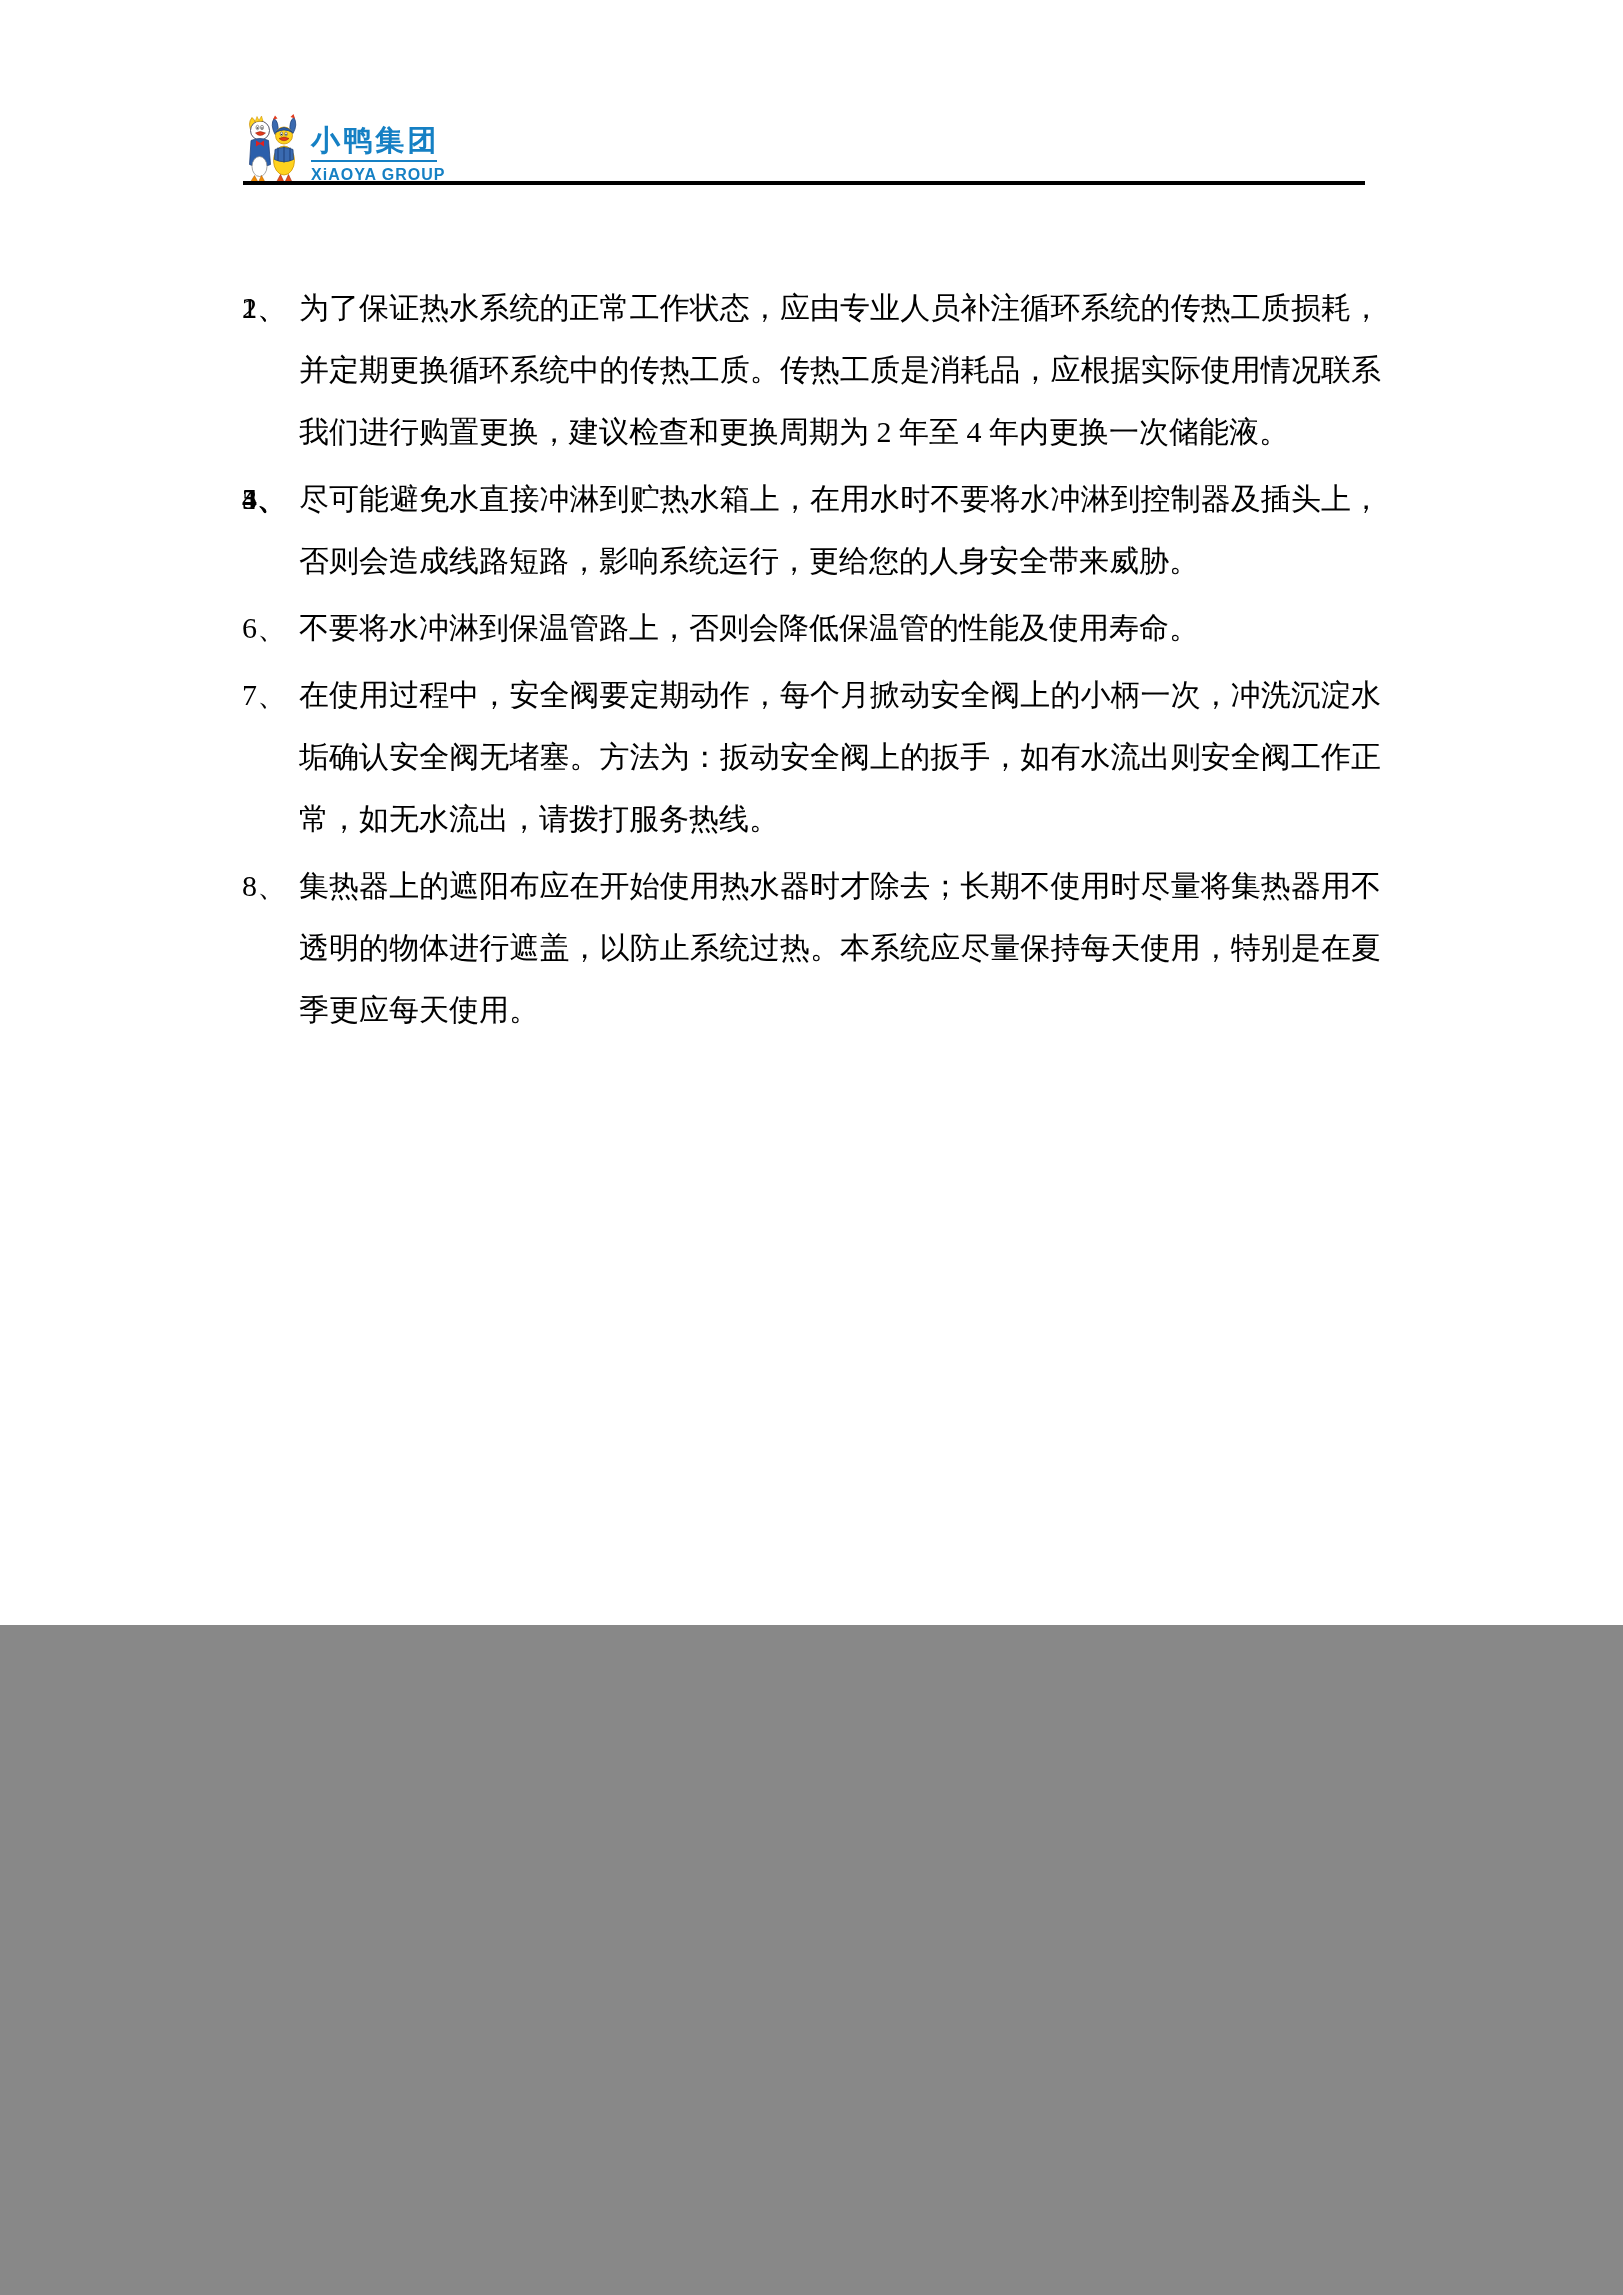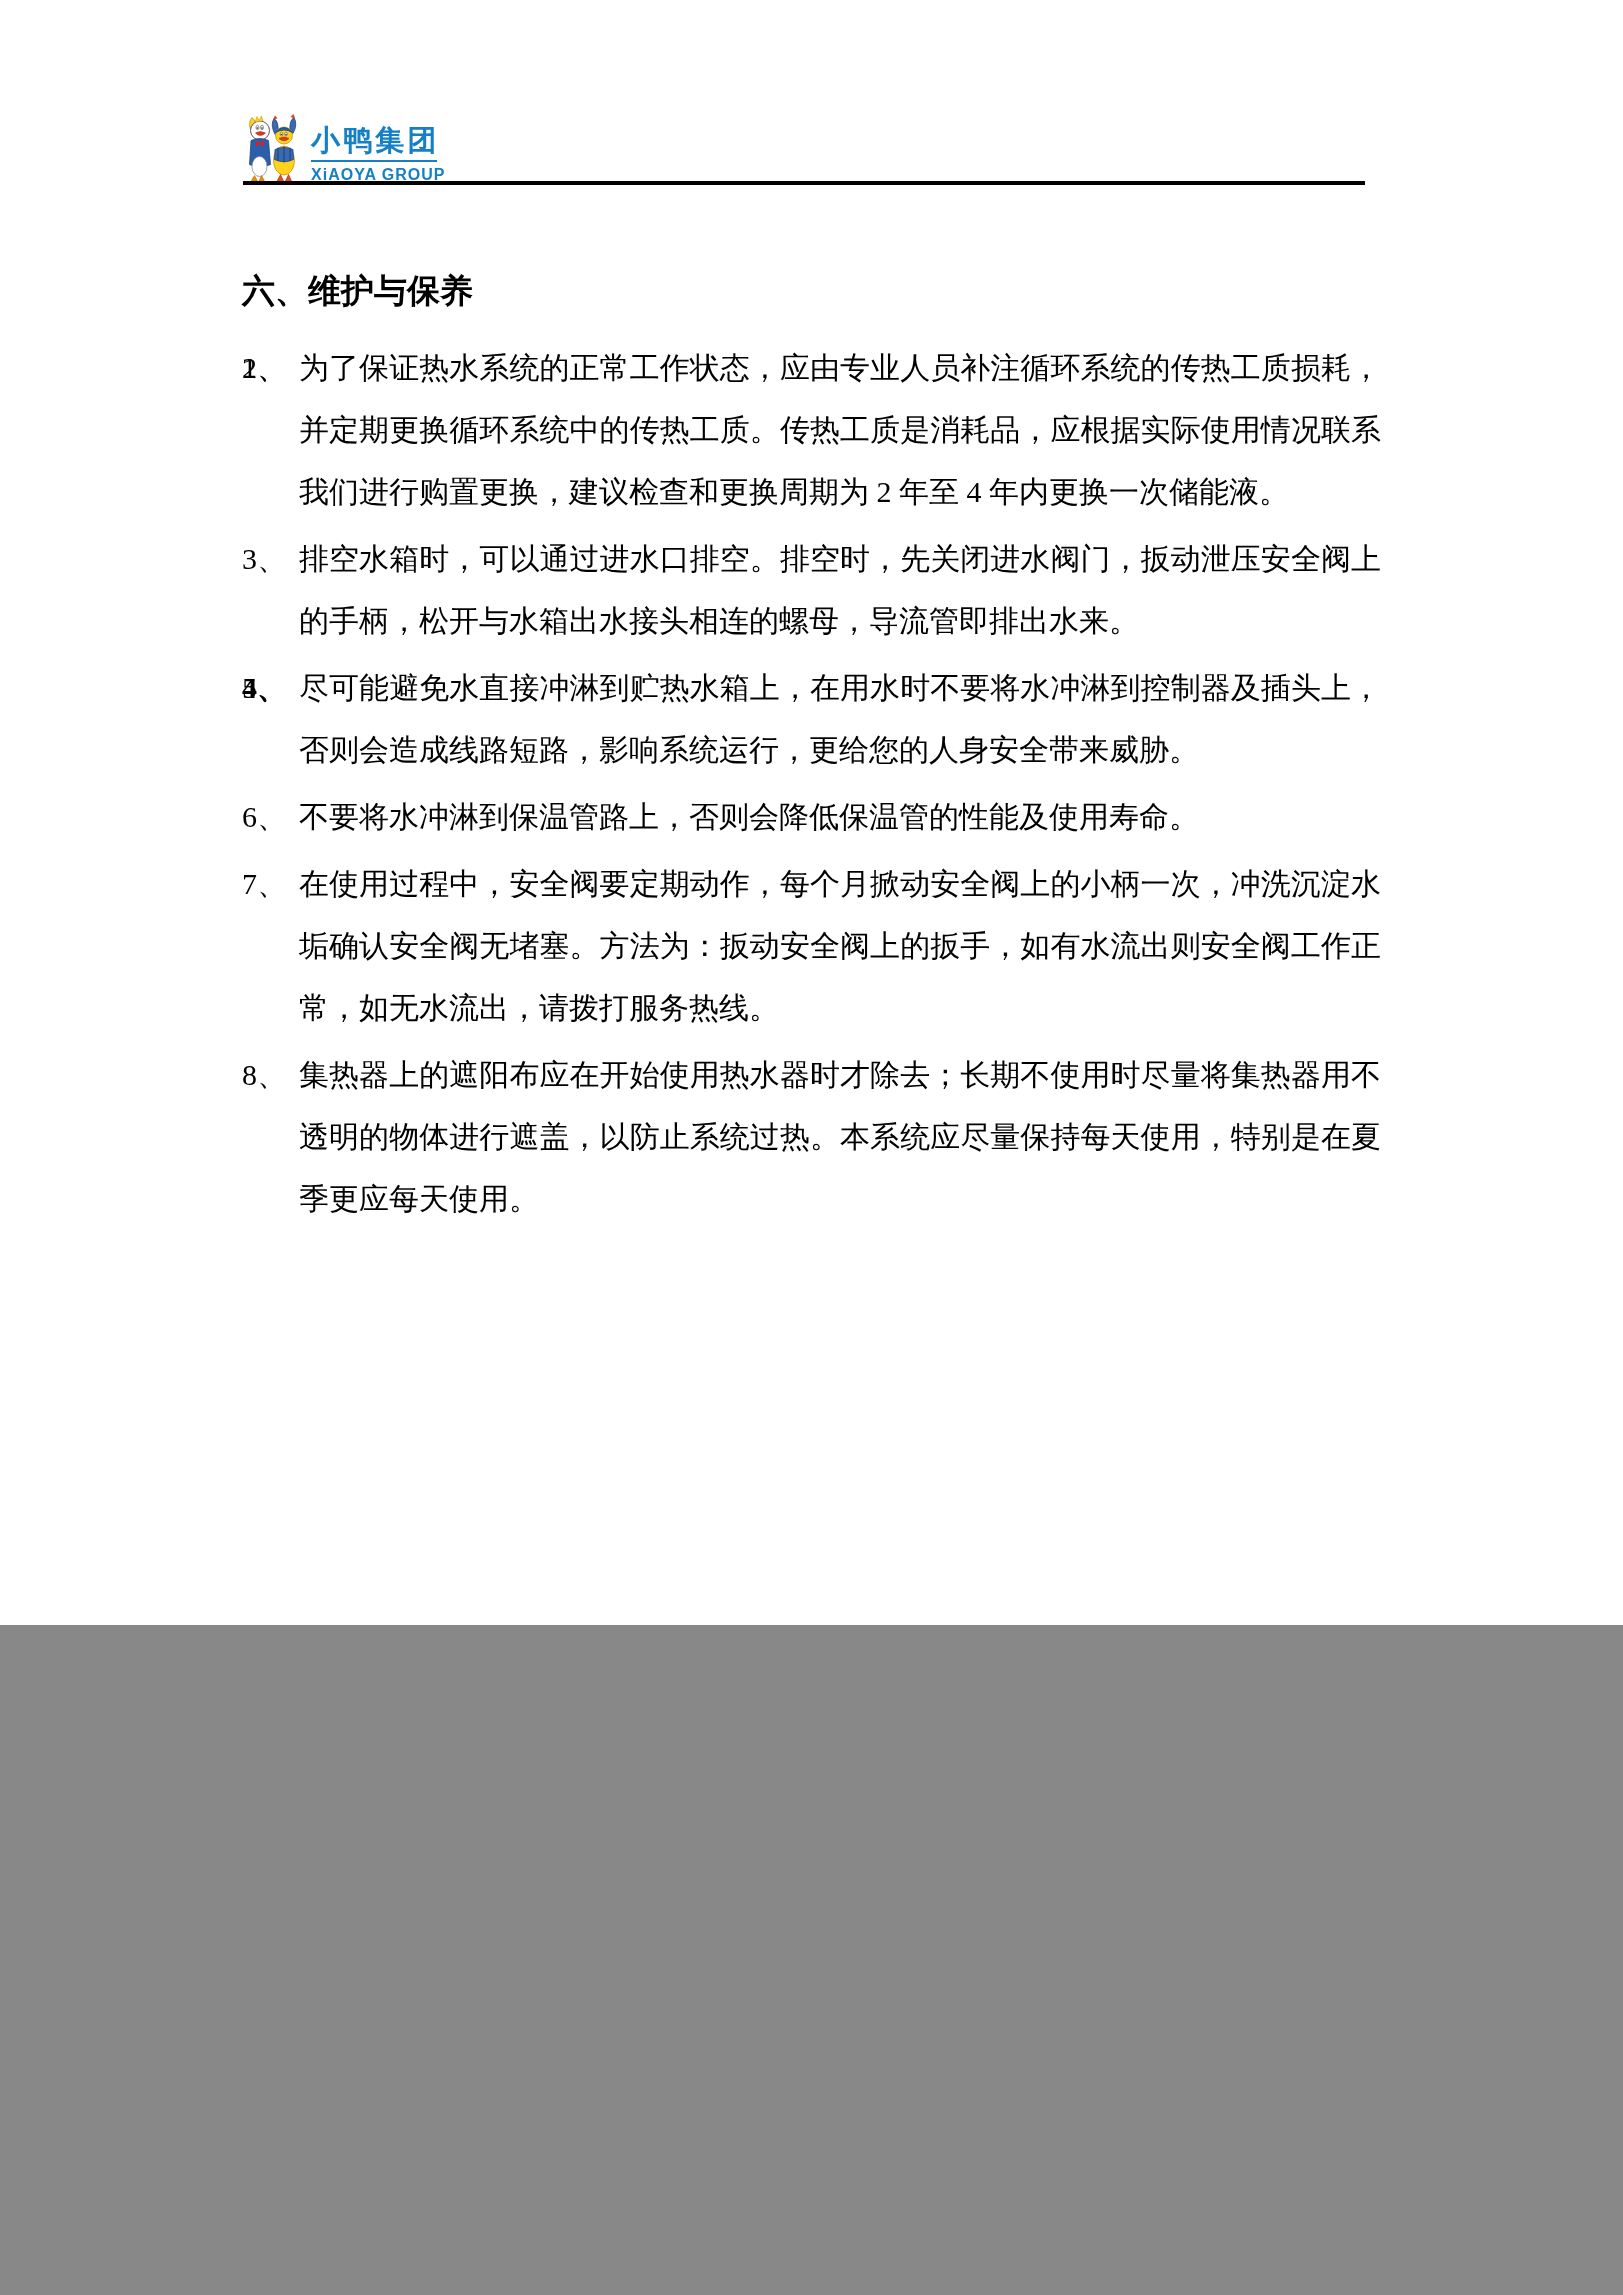--- a/index.html
+++ b/index.html
@@ -150,32 +150,30 @@
     <div class="logo-textblock">
       <div class="logo-cn">小鸭集团</div>
       <div class="logo-underline"></div>
       <div class="logo-en">XiAOYA GROUP</div>
     </div>
   </div>
 
   <div class="header-rule"></div>
 
   <div class="main">
-    <h1 class="doc-title">六、维护与保养</h1>
     <ol class="items">
         <li>
     <span class="item-number">1、</span>
   </li>
         <li>
     <span class="item-number">2、</span>
     <span class="item-text"><span>为了保证热水系统的正常工作状态，应由专业人员补注循环系统的传热工质损耗，并定期更换循环系统中的传热工质。传热工质是消耗品，应根据实际使用情况联系我们进行购置更换，建议检查和更换周期为 2 年至 4 年内更换一次储能液。</span></span>
   </li>
         <li>
     <span class="item-number">3、</span>
-    <span class="item-text"><span>排空水箱时，可以通过进水口排空。排空时，先关闭进水阀门，扳动泄压安全阀上的手柄，松开与水箱出水接头相连的螺母，导流管即排出水来。</span></span>
   </li>
         <li>
     <span class="item-number bold">4、</span>
   </li>
         <li>
     <span class="item-number">5、</span>
     <span class="item-text"><span>尽可能避免水直接冲淋到贮热水箱上，在用水时不要将水冲淋到控制器及插头上，否则会造成线路短路，影响系统运行，更给您的人身安全带来威胁。</span></span>
   </li>
         <li>
     <span class="item-number">6、</span>

